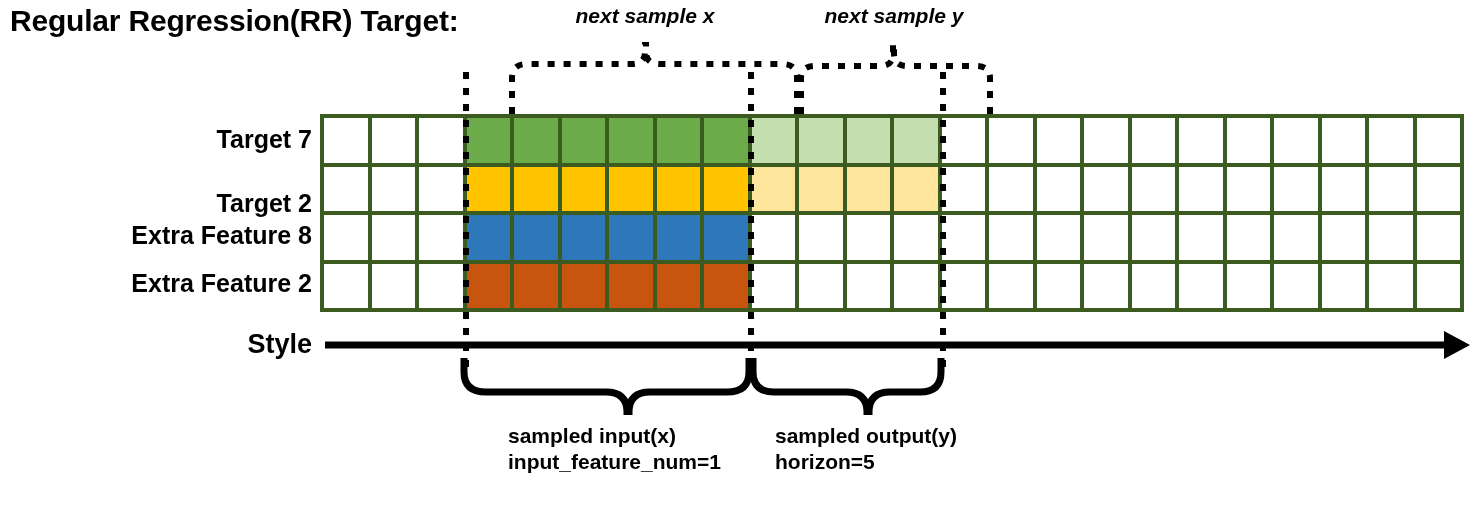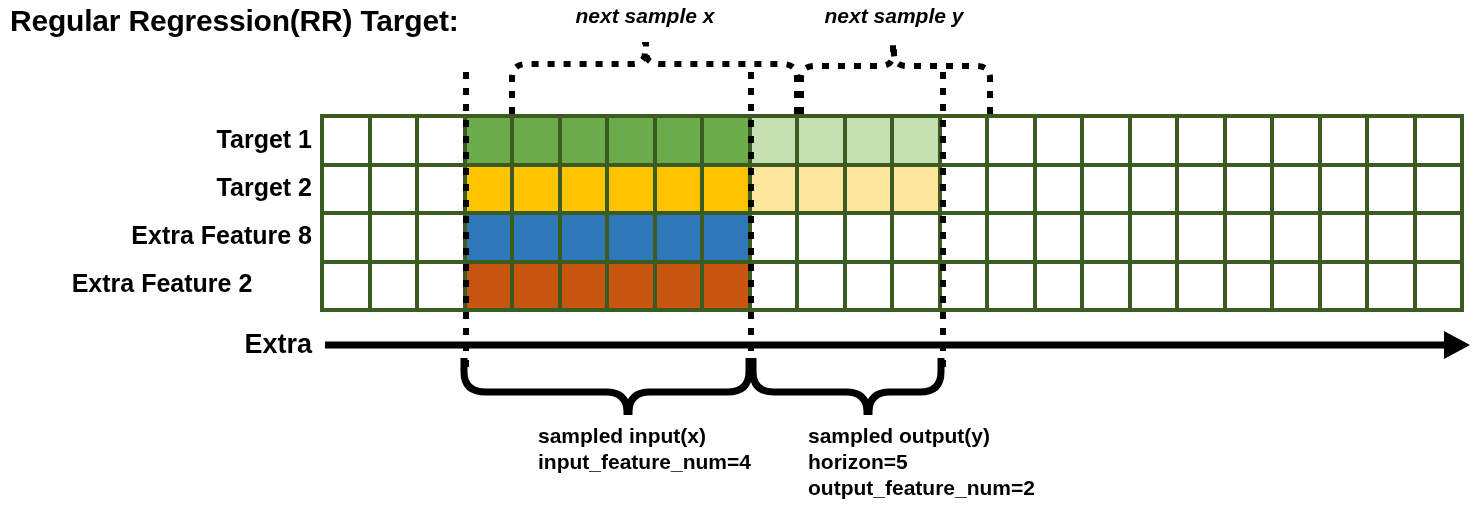--- a/index.html
+++ b/index.html
@@ -56,27 +56,27 @@
   .note-block div{white-space:nowrap;}
 </style>
 </head>
 <body>
 
 <div id="stage">
 
   <div class="page-title">Regular Regression(RR) Target:</div>
 
   <div class="row-label-wrap">
-    <div class="row-label" style="top:125px;">Target 1</div>
-    <div class="row-label" style="top:173px;">Target 2</div>
+    <div class="row-label" style="top:125px;">Target 7</div>
+    <div class="row-label" style="top:189px;">Target 2</div>
     <div class="row-label" style="top:221px;">Extra Feature 8</div>
-    <div class="row-label" style="top:269px;text-align:center;">Extra Feature 2</div>
+    <div class="row-label" style="top:269px;">Extra Feature 2</div>
   </div>
 
-  <div class="time-label" style="top:329px;">Extra</div>
+  <div class="time-label" style="top:329px;">Style</div>
 
   <div class="grid" id="grid" style="left: 320px; top: 114px; width: 1144px; height: 198px; grid-template-columns: repeat(24, 1fr); grid-template-rows: repeat(4, 1fr); background: rgb(59, 91, 32);">
       <div class="cell" style="background: rgb(255, 255, 255);"></div>
       <div class="cell" style="background: rgb(255, 255, 255);"></div>
       <div class="cell" style="background: rgb(255, 255, 255);"></div>
       <div class="cell" style="background: rgb(108, 171, 73);"></div>
       <div class="cell" style="background: rgb(108, 171, 73);"></div>
       <div class="cell" style="background: rgb(108, 171, 73);"></div>
       <div class="cell" style="background: rgb(108, 171, 73);"></div>
       <div class="cell" style="background: rgb(108, 171, 73);"></div>
@@ -200,23 +200,22 @@
 
     <g stroke="#000" stroke-width="7" fill="none" stroke-linecap="butt">
       <path d="M753,358 L753,372 Q753,392 774,392 L846,392 Q867,392 867,412 L867,415"></path>
       <path d="M941,358 L941,372 Q941,392 920,392 L890,392 Q869,392 869,412 L869,415"></path>
     </g>
   </svg>
 
   <div class="brace-label" style="left:505px;top:4px;width:280px;">next sample x</div>
   <div class="brace-label" style="left:775px;top:4px;width:238px;">next sample y</div>
 
-  <div class="note-block" style="left:508px;top:423px;margin-left:30px;">
+  <div class="note-block" style="left:508px;top:423px;">
     <div>sampled input(x)</div>
-    <div>input_feature_num=4</div>
+    <div>input_feature_num=1</div>
   </div>
-  <div class="note-block" style="left:808px;top:423px;">
+  <div class="note-block" style="left:775px;top:423px;">
     <div>sampled output(y)</div>
     <div>horizon=5</div>
-    <div>output_feature_num=2</div>
   </div>
 
 </div>
 
 </body></html>

